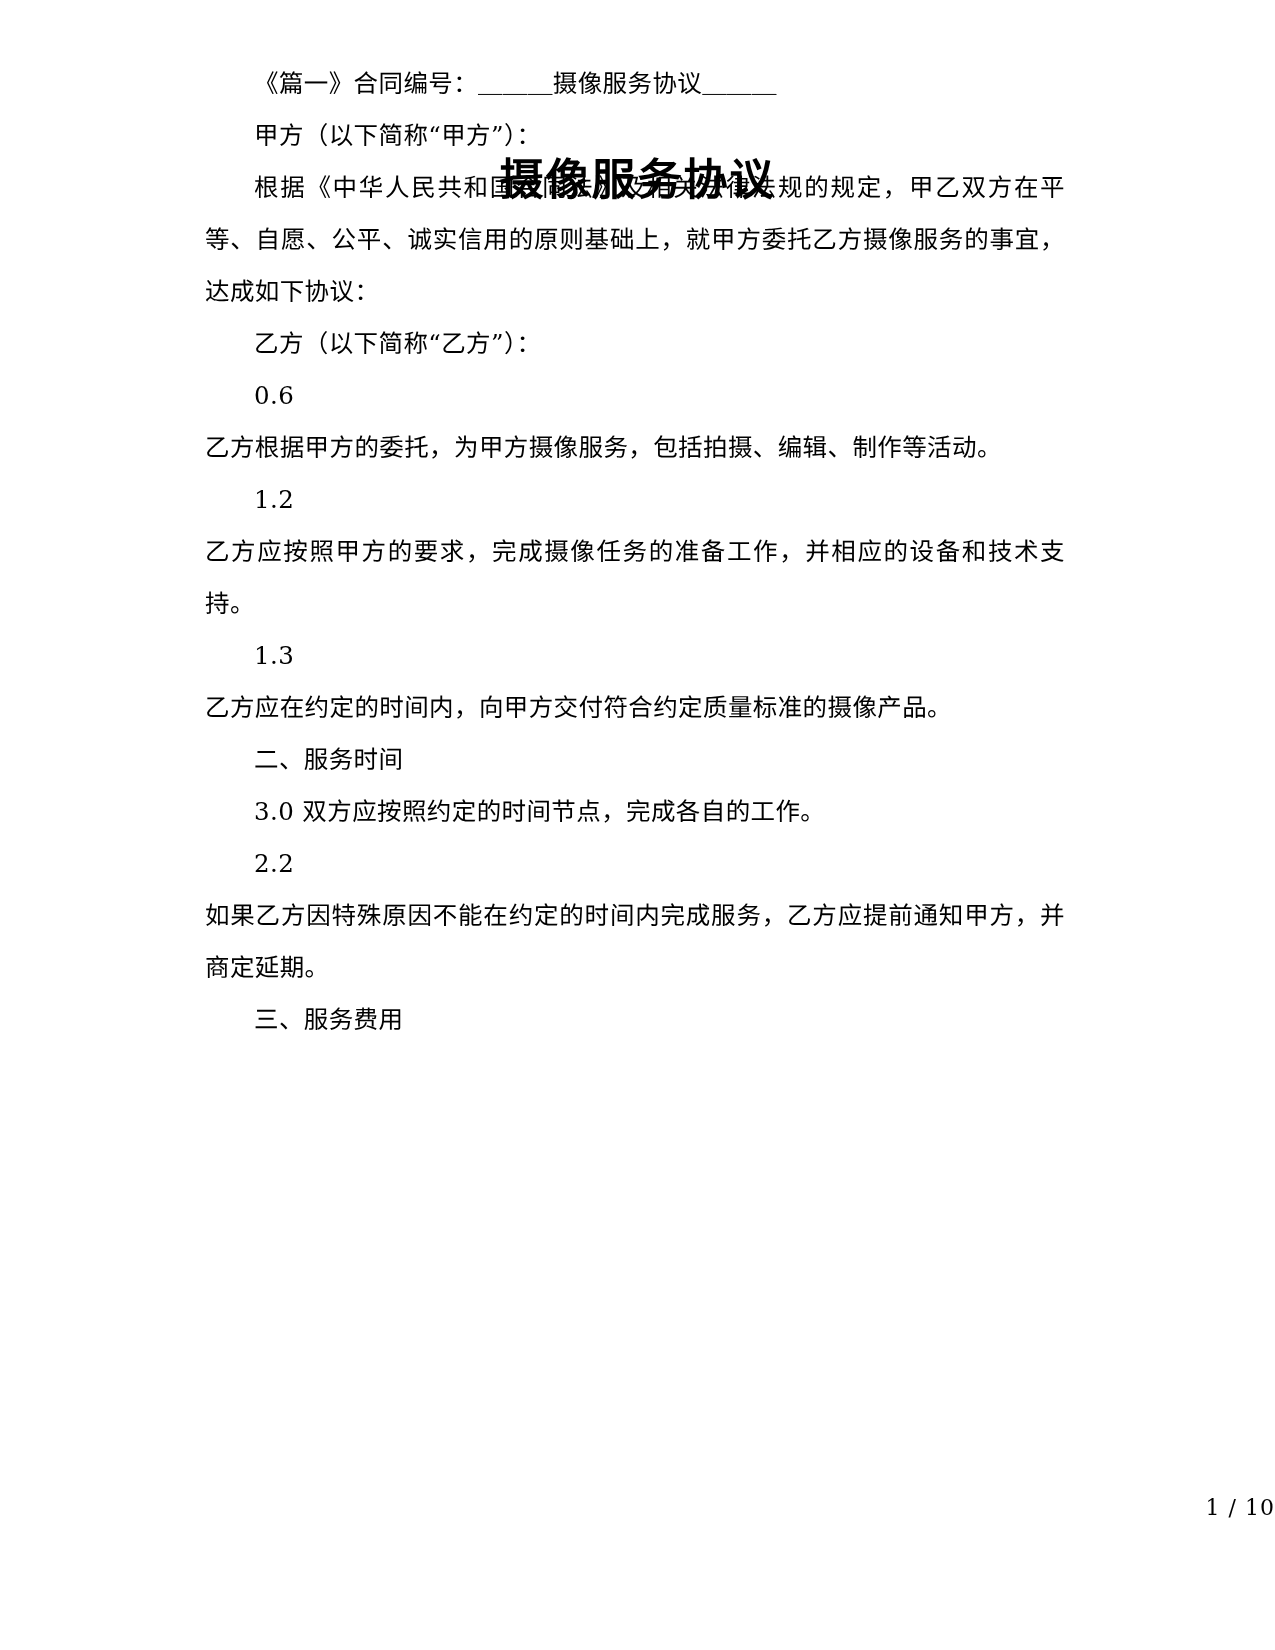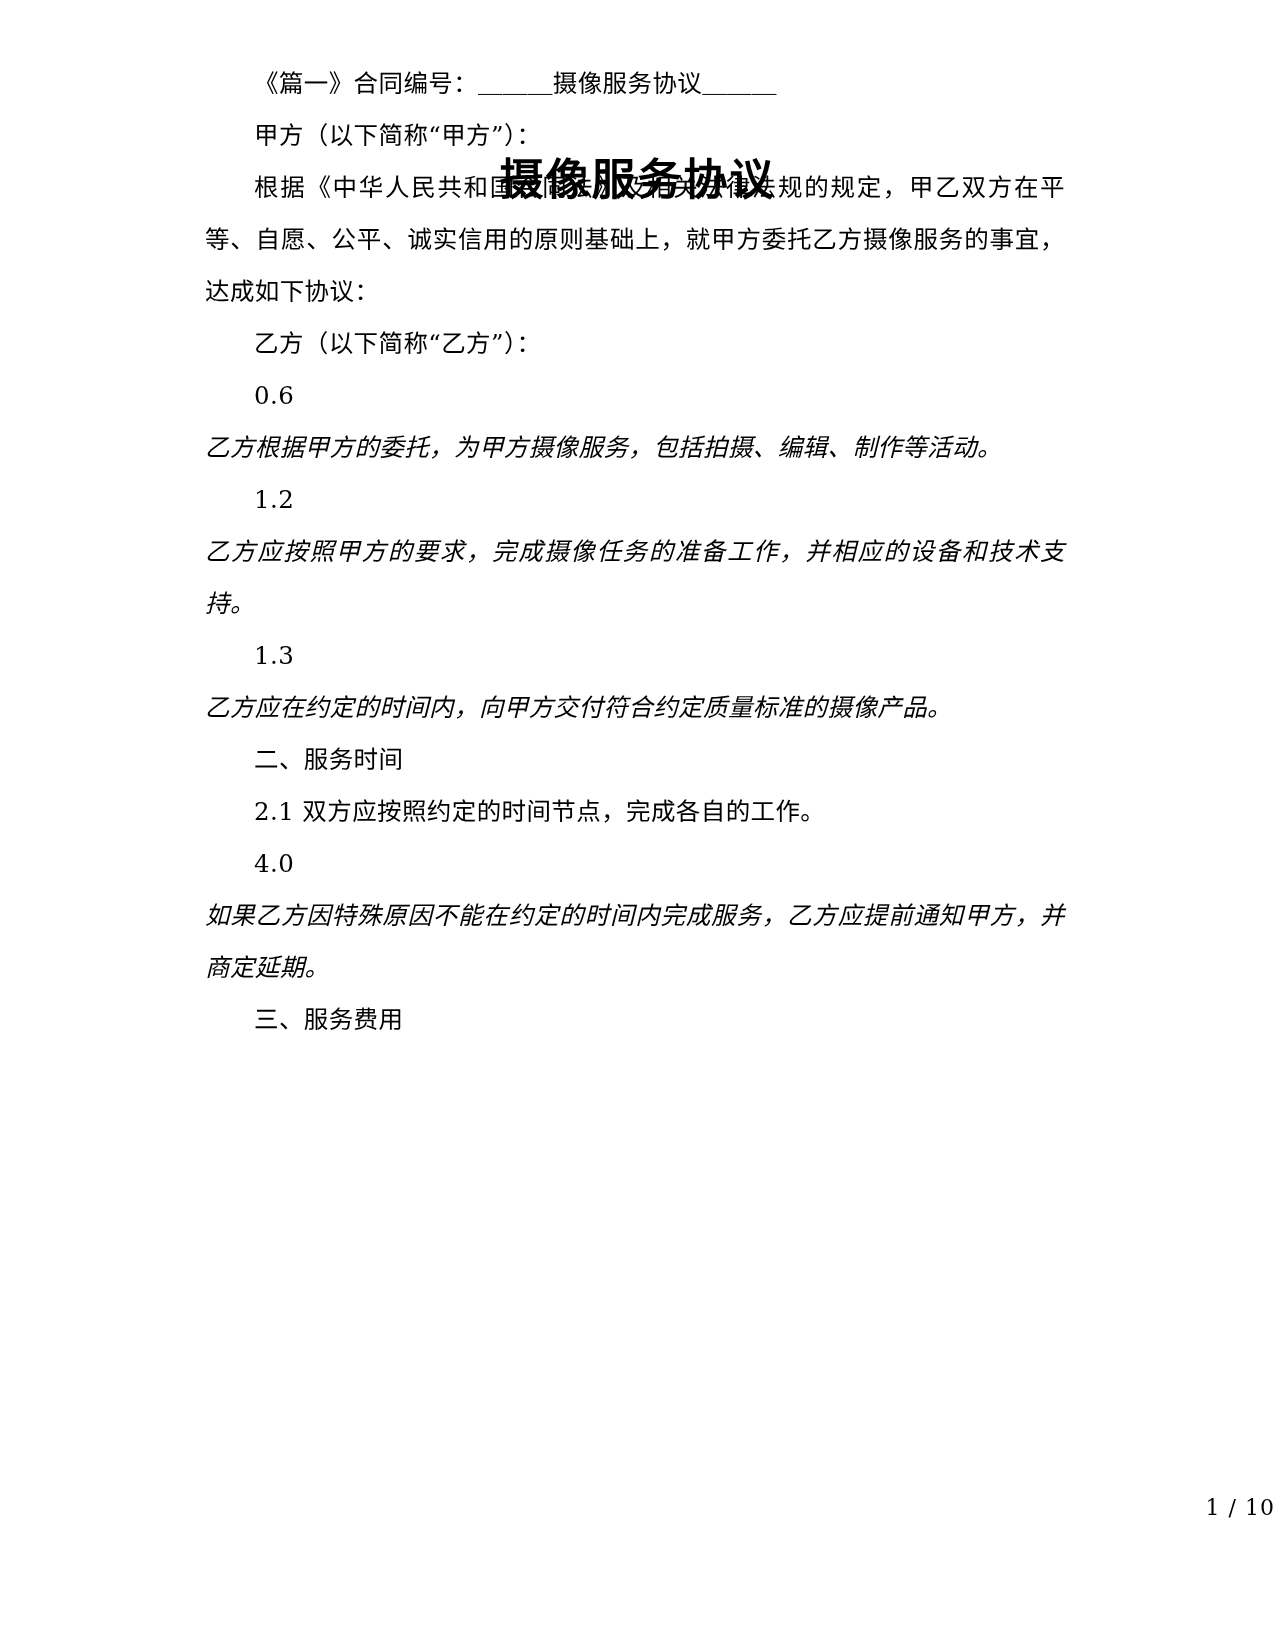--- a/index.html
+++ b/index.html
@@ -45,21 +45,20 @@
     margin: 0 0 0 0;
     text-align: justify;
     text-justify: inter-ideograph;
     letter-spacing: 0.4px;
   }
   p.indent {
     text-indent: 2em;
   }
   p.noindent {
     text-indent: 0;
-    font-style: italic;
   }
   .footer {
     position: absolute;
     left: 0;
     top: 1495px;
     width: 100%;
     text-align: right;
     font-size: 22px;
     font-family: "DejaVu Serif", "Liberation Serif", serif;
     letter-spacing: 1px;
@@ -78,22 +77,22 @@
       <p class="para indent">甲方（以下简称“甲方”）：</p>
       <p class="para indent">根据《中华人民共和国合同法》及相关法律法规的规定，甲乙双方在平等、自愿、公平、诚实信用的原则基础上，就甲方委托乙方摄像服务的事宜，达成如下协议：</p>
       <p class="para indent">乙方（以下简称“乙方”）：</p>
       <p class="para indent">0.6</p>
       <p class="para noindent">乙方根据甲方的委托，为甲方摄像服务，包括拍摄、编辑、制作等活动。</p>
       <p class="para indent">1.2</p>
       <p class="para noindent">乙方应按照甲方的要求，完成摄像任务的准备工作，并相应的设备和技术支持。</p>
       <p class="para indent">1.3</p>
       <p class="para noindent">乙方应在约定的时间内，向甲方交付符合约定质量标准的摄像产品。</p>
       <p class="para indent">二、服务时间</p>
-      <p class="para indent">2.1 双方应按照约定的时间节点，完成各自的工作。</p>
-      <p class="para indent">4.0</p>
+      <p class="para indent">3.0 双方应按照约定的时间节点，完成各自的工作。</p>
+      <p class="para indent">2.2</p>
       <p class="para noindent">如果乙方因特殊原因不能在约定的时间内完成服务，乙方应提前通知甲方，并商定延期。</p>
       <p class="para indent">三、服务费用</p>
     </div>
   </div>
 
   <div class="footer">1 / 10</div>
 
 </div>
 
 </body></html>

